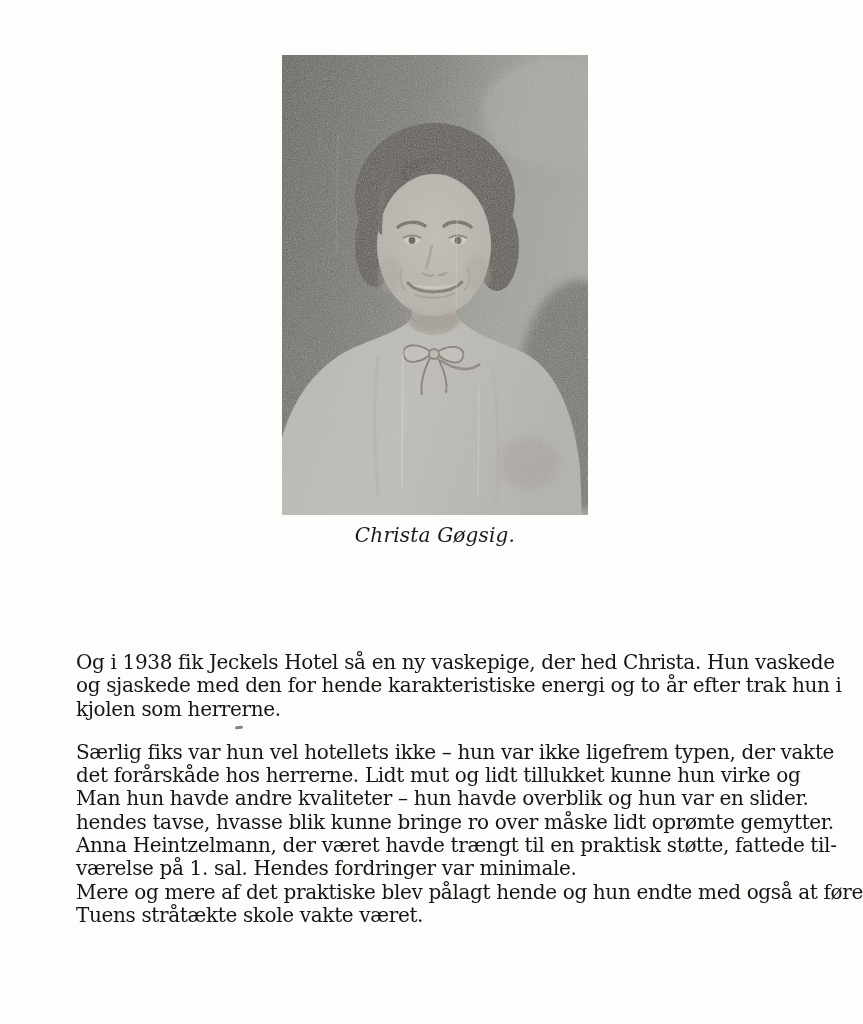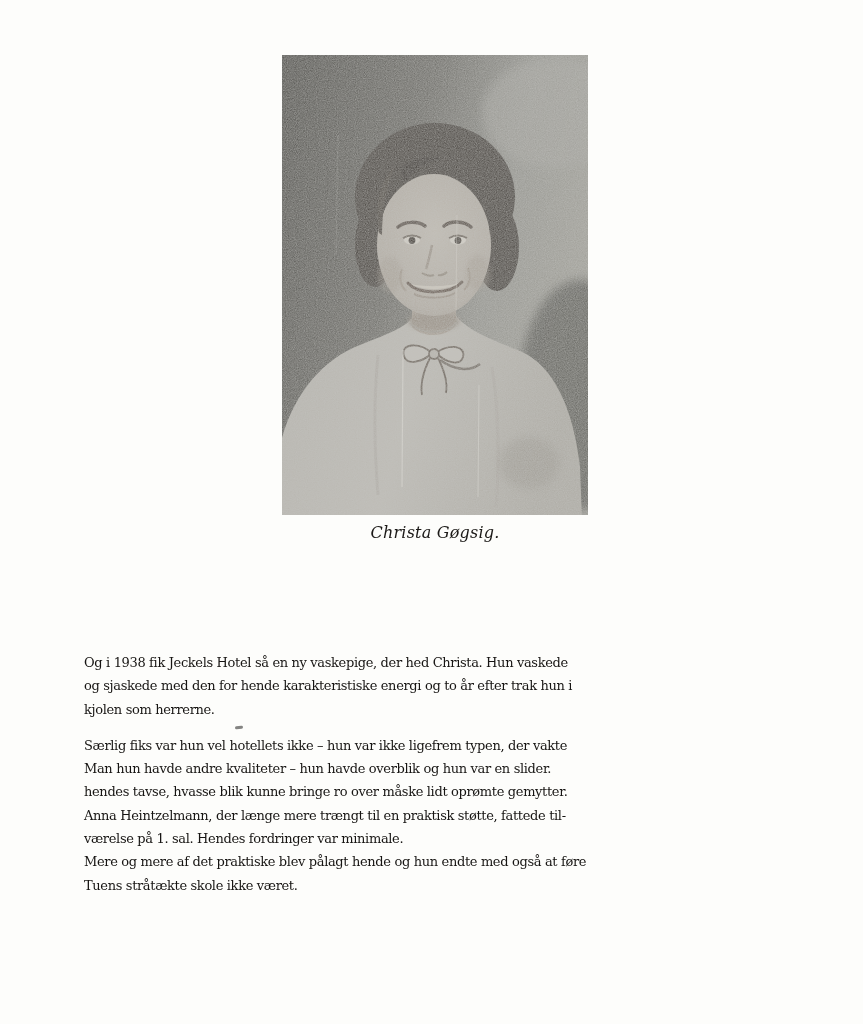--- a/index.html
+++ b/index.html
@@ -21,35 +21,34 @@
   }
   .photo-figure svg { display: block; }
 
   
   .caption {
     position: absolute;
     left: 282px; top: 523px;
     width: 306px;
     text-align: center;
     font-style: italic;
-    font-size: 16px;
+    font-size: 20px;
     color: #1c1a18;
     letter-spacing: 0.2px;
   }
 
   
   .text-block {
     position: absolute;
     left: 76px; top: 651px;
     width: 740px;
-    font-size: 13px;
+    font-size: 20px;
     line-height: 23.3px;
     letter-spacing: -0.35px;
     color: #171513;
-    margin-left: 8px;
   }
   .para { margin: 0; }
   .line { white-space: nowrap; }
 
   
   .speck {
     position: absolute;
     left: 235px; top: 726px;
     width: 8px; height: 3px;
     background: #6f6f6c;
@@ -166,22 +165,23 @@
   <div class="text-block">
     <p class="para">
       </p>
       <div class="line">Og i 1938 fik Jeckels Hotel så en ny vaskepige, der hed Christa. Hun vaskede</div>
       <div class="line">og sjaskede med den for hende karakteristiske energi og to år efter trak hun i</div>
       <div class="line">kjolen som herrerne.</div>
     <p></p>
     <p class="para">
       </p>
       <div class="line">Særlig fiks var hun vel hotellets ikke – hun var ikke ligefrem typen, der vakte</div>
+      <div class="line">det forårskåde hos herrerne. Lidt mut og lidt tillukket kunne hun virke og</div>
       <div class="line">Man hun havde andre kvaliteter – hun havde overblik og hun var en slider.</div>
       <div class="line">hendes tavse, hvasse blik kunne bringe ro over måske lidt oprømte gemytter.</div>
-      <div class="line">Anna Heintzelmann, der længe mere trængt til en praktisk støtte, fattede til-</div>
+      <div class="line">Anna Heintzelmann, der været havde trængt til en praktisk støtte, fattede til-</div>
       <div class="line">værelse på 1. sal. Hendes fordringer var minimale.</div>
       <div class="line">Mere og mere af det praktiske blev pålagt hende og hun endte med også at føre</div>
-      <div class="line">Tuens stråtækte skole ikke været.</div>
+      <div class="line">Tuens stråtækte skole vakte været.</div>
     <p></p>
   </div>
 
 </div>
 
 </body></html>

